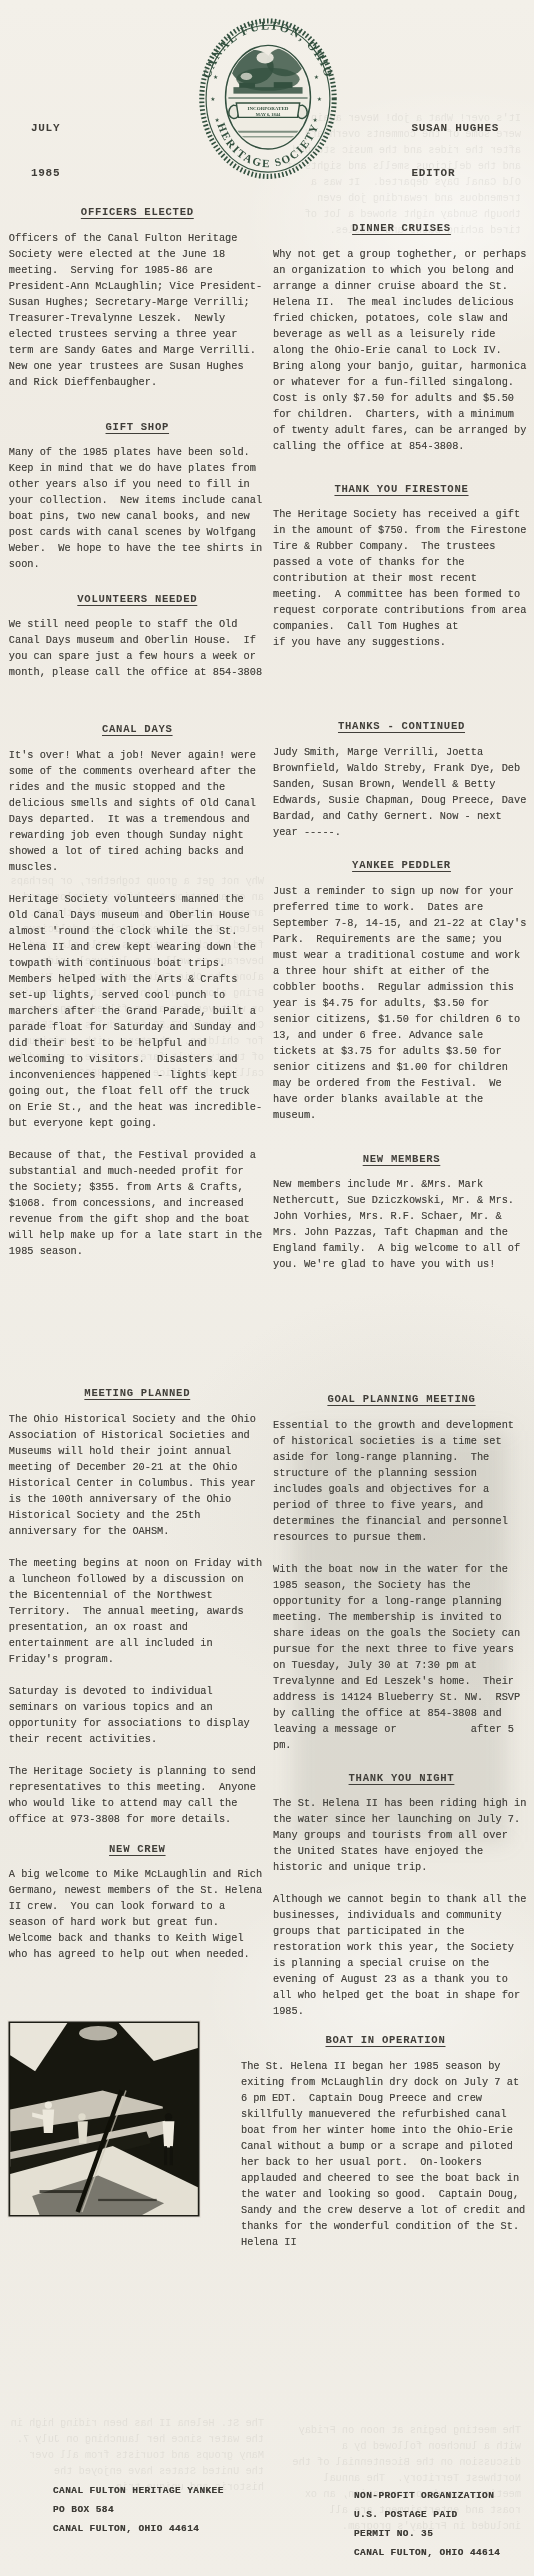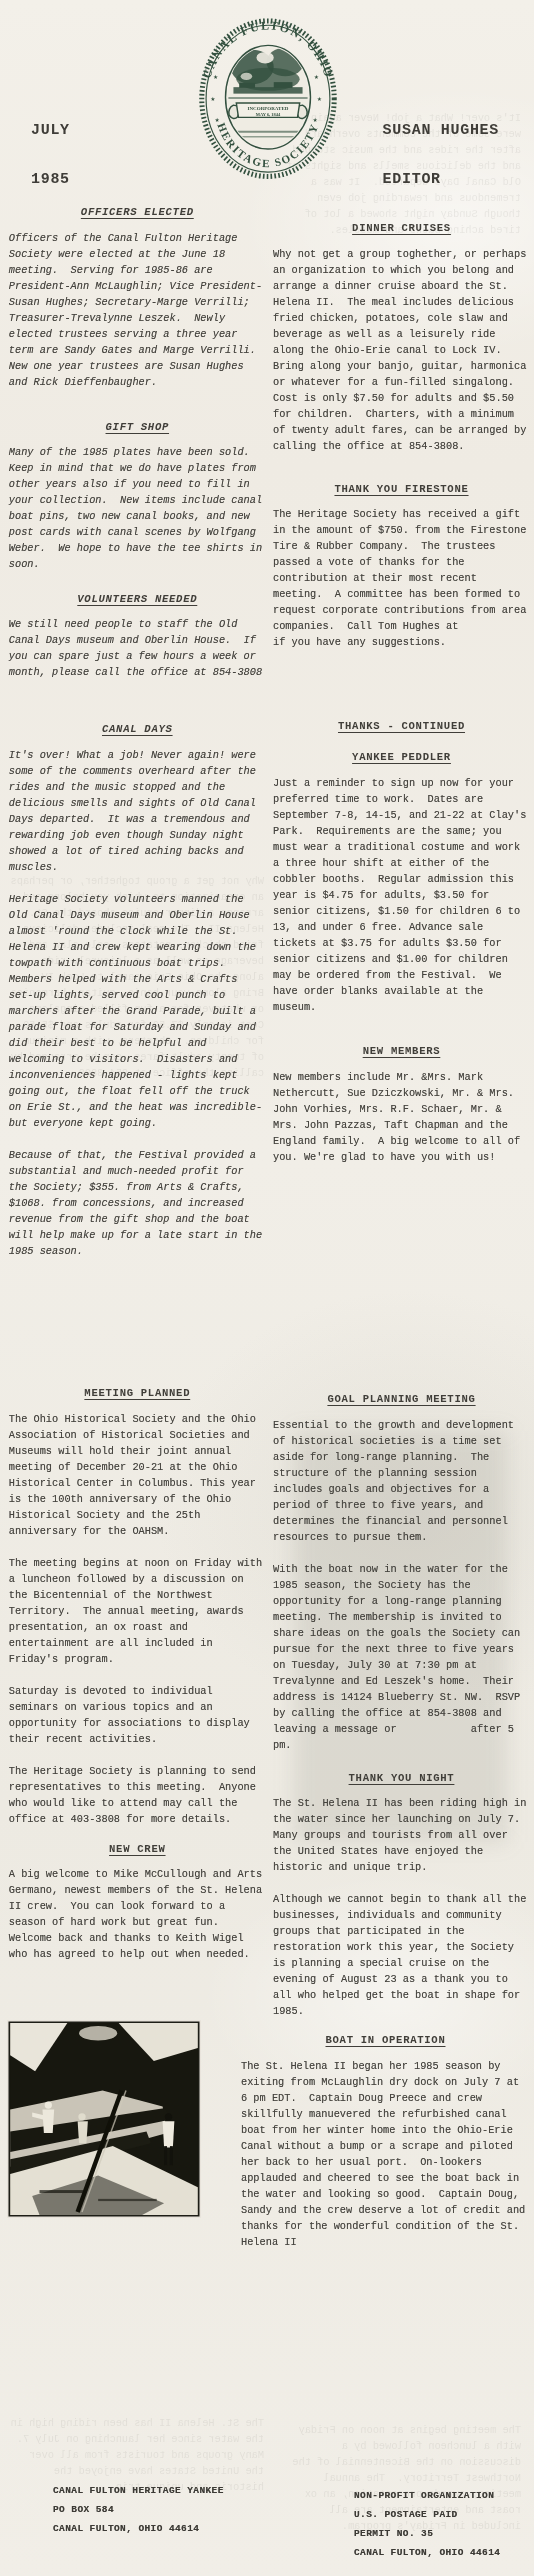--- a/index.html
+++ b/index.html
@@ -25,21 +25,21 @@
     text-decoration:underline;text-underline-offset:2.9px;text-decoration-thickness:1.2px;
     color:#403e39;
   }
   .para{
     font-size:10.3px;line-height:16px;margin:0 0 16px 0;
     white-space:pre-wrap;
     text-shadow:0 0 0.4px rgba(40,40,35,.45);
   }
   .col{position:absolute;width:257px;}
   .masthead-date,.masthead-editor{
-    position:absolute;font-size:15px;font-weight:700;letter-spacing:0.7px;color:#3f3d38;
+    position:absolute;font-size:11px;font-weight:700;letter-spacing:0.7px;color:#3f3d38;
     line-height:1;
   }
   .masthead-date div+div,.masthead-editor div+div{margin-top:34px;}
   .footer-block{
     position:absolute;font-size:9.5px;font-weight:700;letter-spacing:0.4px;
     line-height:19px;color:#3c3a35;text-shadow:0 0 0.4px rgba(40,40,35,.5);
   }
   .photo{
     position:absolute;left:10.3px;top:2023px;width:188px;height:192px;
     background:#16160f;box-shadow:0 0 0 1.5px #1d1d16, 0 0 0 2.9px #e7e3da;
@@ -126,21 +126,21 @@
         </g>
       </svg>
     </div>
 
     <div class="masthead-editor" style="right:35px;top:123px;text-align:left;font-family:Liberation Mono, monospace;">
       <div>SUSAN HUGHES</div>
       <div>EDITOR</div>
     </div>
   </header>
 
-  <div class="col" style="left:8.8px;top:200px;font-style:italic;">
+  <div class="col" style="left:8.8px;top:200px;">
     <section>
       <h2 class="head" style="margin-top:5.9px;">OFFICERS ELECTED</h2>
       <p class="para">Officers of the Canal Fulton Heritage Society were elected at the June 18 meeting.  Serving for 1985-86 are President-Ann McLaughlin; Vice President-Susan Hughes; Secretary-Marge Verrilli; Treasurer-Trevalynne Leszek.  Newly elected trustees serving a three year term are Sandy Gates and Marge Verrilli. New one year trustees are Susan Hughes and Rick Dieffenbaugher.</p>
     </section>
     <section>
       <h2 class="head" style="margin-top:31px;">GIFT SHOP</h2>
       <p class="para">Many of the 1985 plates have been sold. Keep in mind that we do have plates from other years also if you need to fill in your collection.  New items include canal boat pins, two new canal books, and new post cards with canal scenes by Wolfgang Weber.  We hope to have the tee shirts in soon.</p>
     </section>
     <section>
       <h2 class="head" style="margin-top:20.5px;">VOLUNTEERS NEEDED</h2>
@@ -158,42 +158,43 @@
     <section>
       <h2 class="head" style="margin-top:22px;">DINNER CRUISES</h2>
       <p class="para">Why not get a group toghether, or perhaps an organization to which you belong and arrange a dinner cruise aboard the St. Helena II.  The meal includes delicious fried chicken, potatoes, cole slaw and beverage as well as a leisurely ride along the Ohio-Erie canal to Lock IV. Bring along your banjo, guitar, harmonica or whatever for a fun-filled singalong. Cost is only $7.50 for adults and $5.50 for children.  Charters, with a minimum of twenty adult fares, can be arranged by calling the office at 854-3808.</p>
     </section>
     <section>
       <h2 class="head" style="margin-top:29px;">THANK YOU FIRESTONE</h2>
       <p class="para">The Heritage Society has received a gift in the amount of $750. from the Firestone Tire &amp; Rubber Company.  The trustees passed a vote of thanks for the contribution at their most recent meeting.  A committee has been formed to request corporate contributions from area companies.  Call Tom Hughes at            if you have any suggestions.</p>
     </section>
     <section>
       <h2 class="head" style="margin-top:70px;">THANKS - CONTINUED</h2>
+      <p class="para">Judy Smith, Marge Verrilli, Joetta Brownfield, Waldo Streby, Frank Dye, Deb Sanden, Susan Brown, Wendell &amp; Betty Edwards, Susie Chapman, Doug Preece, Dave Bardad, and Cathy Gernert. Now - next year -----.</p>
     </section>
     <section>
       <h2 class="head" style="margin-top:19px;">YANKEE PEDDLER</h2>
       <p class="para">Just a reminder to sign up now for your preferred time to work.  Dates are September 7-8, 14-15, and 21-22 at Clay's Park.  Requirements are the same; you must wear a traditional costume and work a three hour shift at either of the cobbler booths.  Regular admission this year is $4.75 for adults, $3.50 for senior citizens, $1.50 for children 6 to 13, and under 6 free. Advance sale tickets at $3.75 for adults $3.50 for senior citizens and $1.00 for children may be ordered from the Festival.  We have order blanks available at the museum.</p>
     </section>
     <section>
       <h2 class="head" style="margin-top:30px;">NEW MEMBERS</h2>
       <p class="para">New members include Mr. &amp;Mrs. Mark Nethercutt, Sue Dziczkowski, Mr. &amp; Mrs. John Vorhies, Mrs. R.F. Schaer, Mr. &amp; Mrs. John Pazzas, Taft Chapman and the England family.  A big welcome to all of you. We're glad to have you with us!</p>
     </section>
   </div>
 
   <div class="col" style="left:8.8px;top:1381px;">
     <section>
       <h2 class="head" style="margin-top:5.9px;">MEETING PLANNED</h2>
       <p class="para">The Ohio Historical Society and the Ohio Association of Historical Societies and Museums will hold their joint annual meeting of December 20-21 at the Ohio Historical Center in Columbus. This year is the 100th anniversary of the Ohio Historical Society and the 25th anniversary for the OAHSM.</p>
       <p class="para">The meeting begins at noon on Friday with a luncheon followed by a discussion on the Bicentennial of the Northwest Territory.  The annual meeting, awards presentation, an ox roast and entertainment are all included in Friday's program.</p>
       <p class="para">Saturday is devoted to individual seminars on various topics and an opportunity for associations to display their recent activities.</p>
-      <p class="para">The Heritage Society is planning to send representatives to this meeting.  Anyone who would like to attend may call the office at 403-3808 for more details.</p>
+      <p class="para">The Heritage Society is planning to send representatives to this meeting.  Anyone who would like to attend may call the office at 973-3808 for more details.</p>
     </section>
     <section>
       <h2 class="head" style="margin-top:16px;">NEW CREW</h2>
-      <p class="para">A big welcome to Mike McCullough and Arts Germano, newest members of the St. Helena II crew.  You can look forward to a season of hard work but great fun. Welcome back and thanks to Keith Wigel who has agreed to help out when needed.</p>
+      <p class="para">A big welcome to Mike McLaughlin and Rich Germano, newest members of the St. Helena II crew.  You can look forward to a season of hard work but great fun. Welcome back and thanks to Keith Wigel who has agreed to help out when needed.</p>
     </section>
   </div>
 
   <div class="col" style="left:273px;top:1377px;">
     <section>
       <h2 class="head" style="margin-top:16px;">GOAL PLANNING MEETING</h2>
       <p class="para">Essential to the growth and development of historical societies is a time set aside for long-range planning.  The structure of the planning session includes goals and objectives for a period of three to five years, and determines the financial and personnel resources to pursue them.</p>
       <p class="para">With the boat now in the water for the 1985 season, the Society has the opportunity for a long-range planning meeting. The membership is invited to share ideas on the goals the Society can pursue for the next three to five years on Tuesday, July 30 at 7:30 pm at Trevalynne and Ed Leszek's home.  Their address is 14124 Blueberry St. NW.  RSVP by calling the office at 854-3808 and leaving a message or            after 5 pm.</p>
     </section>
     <section>

